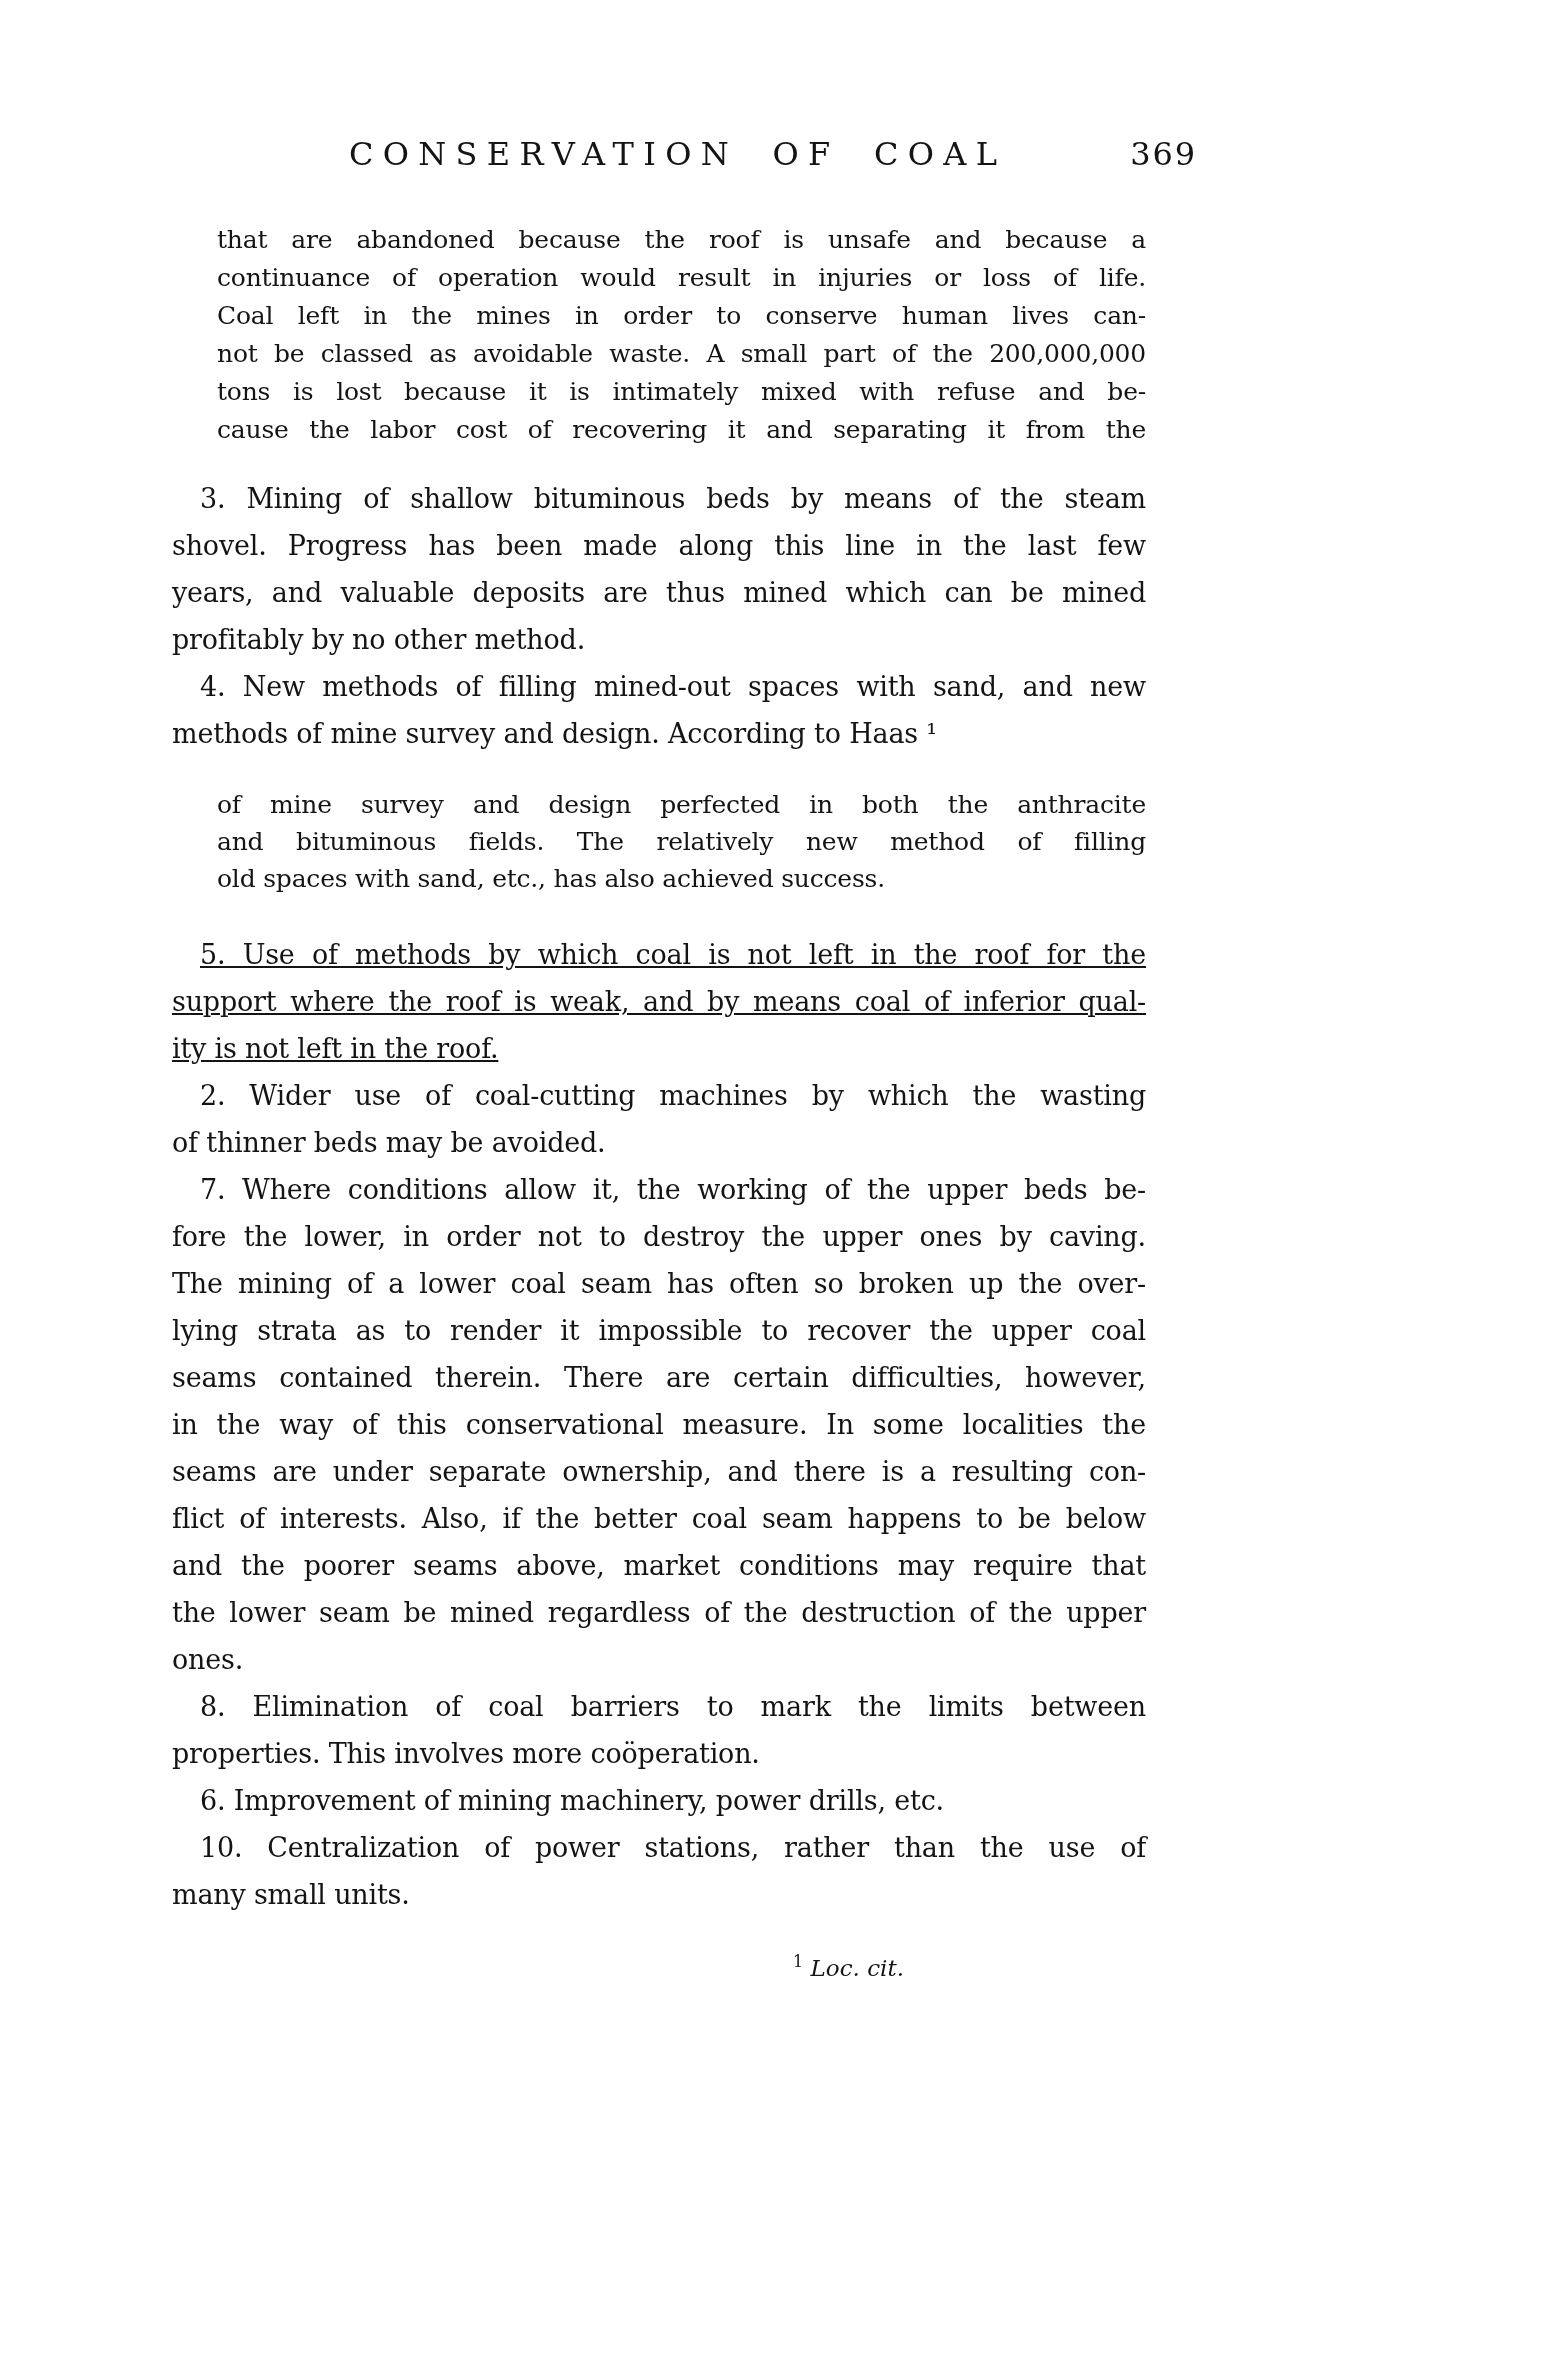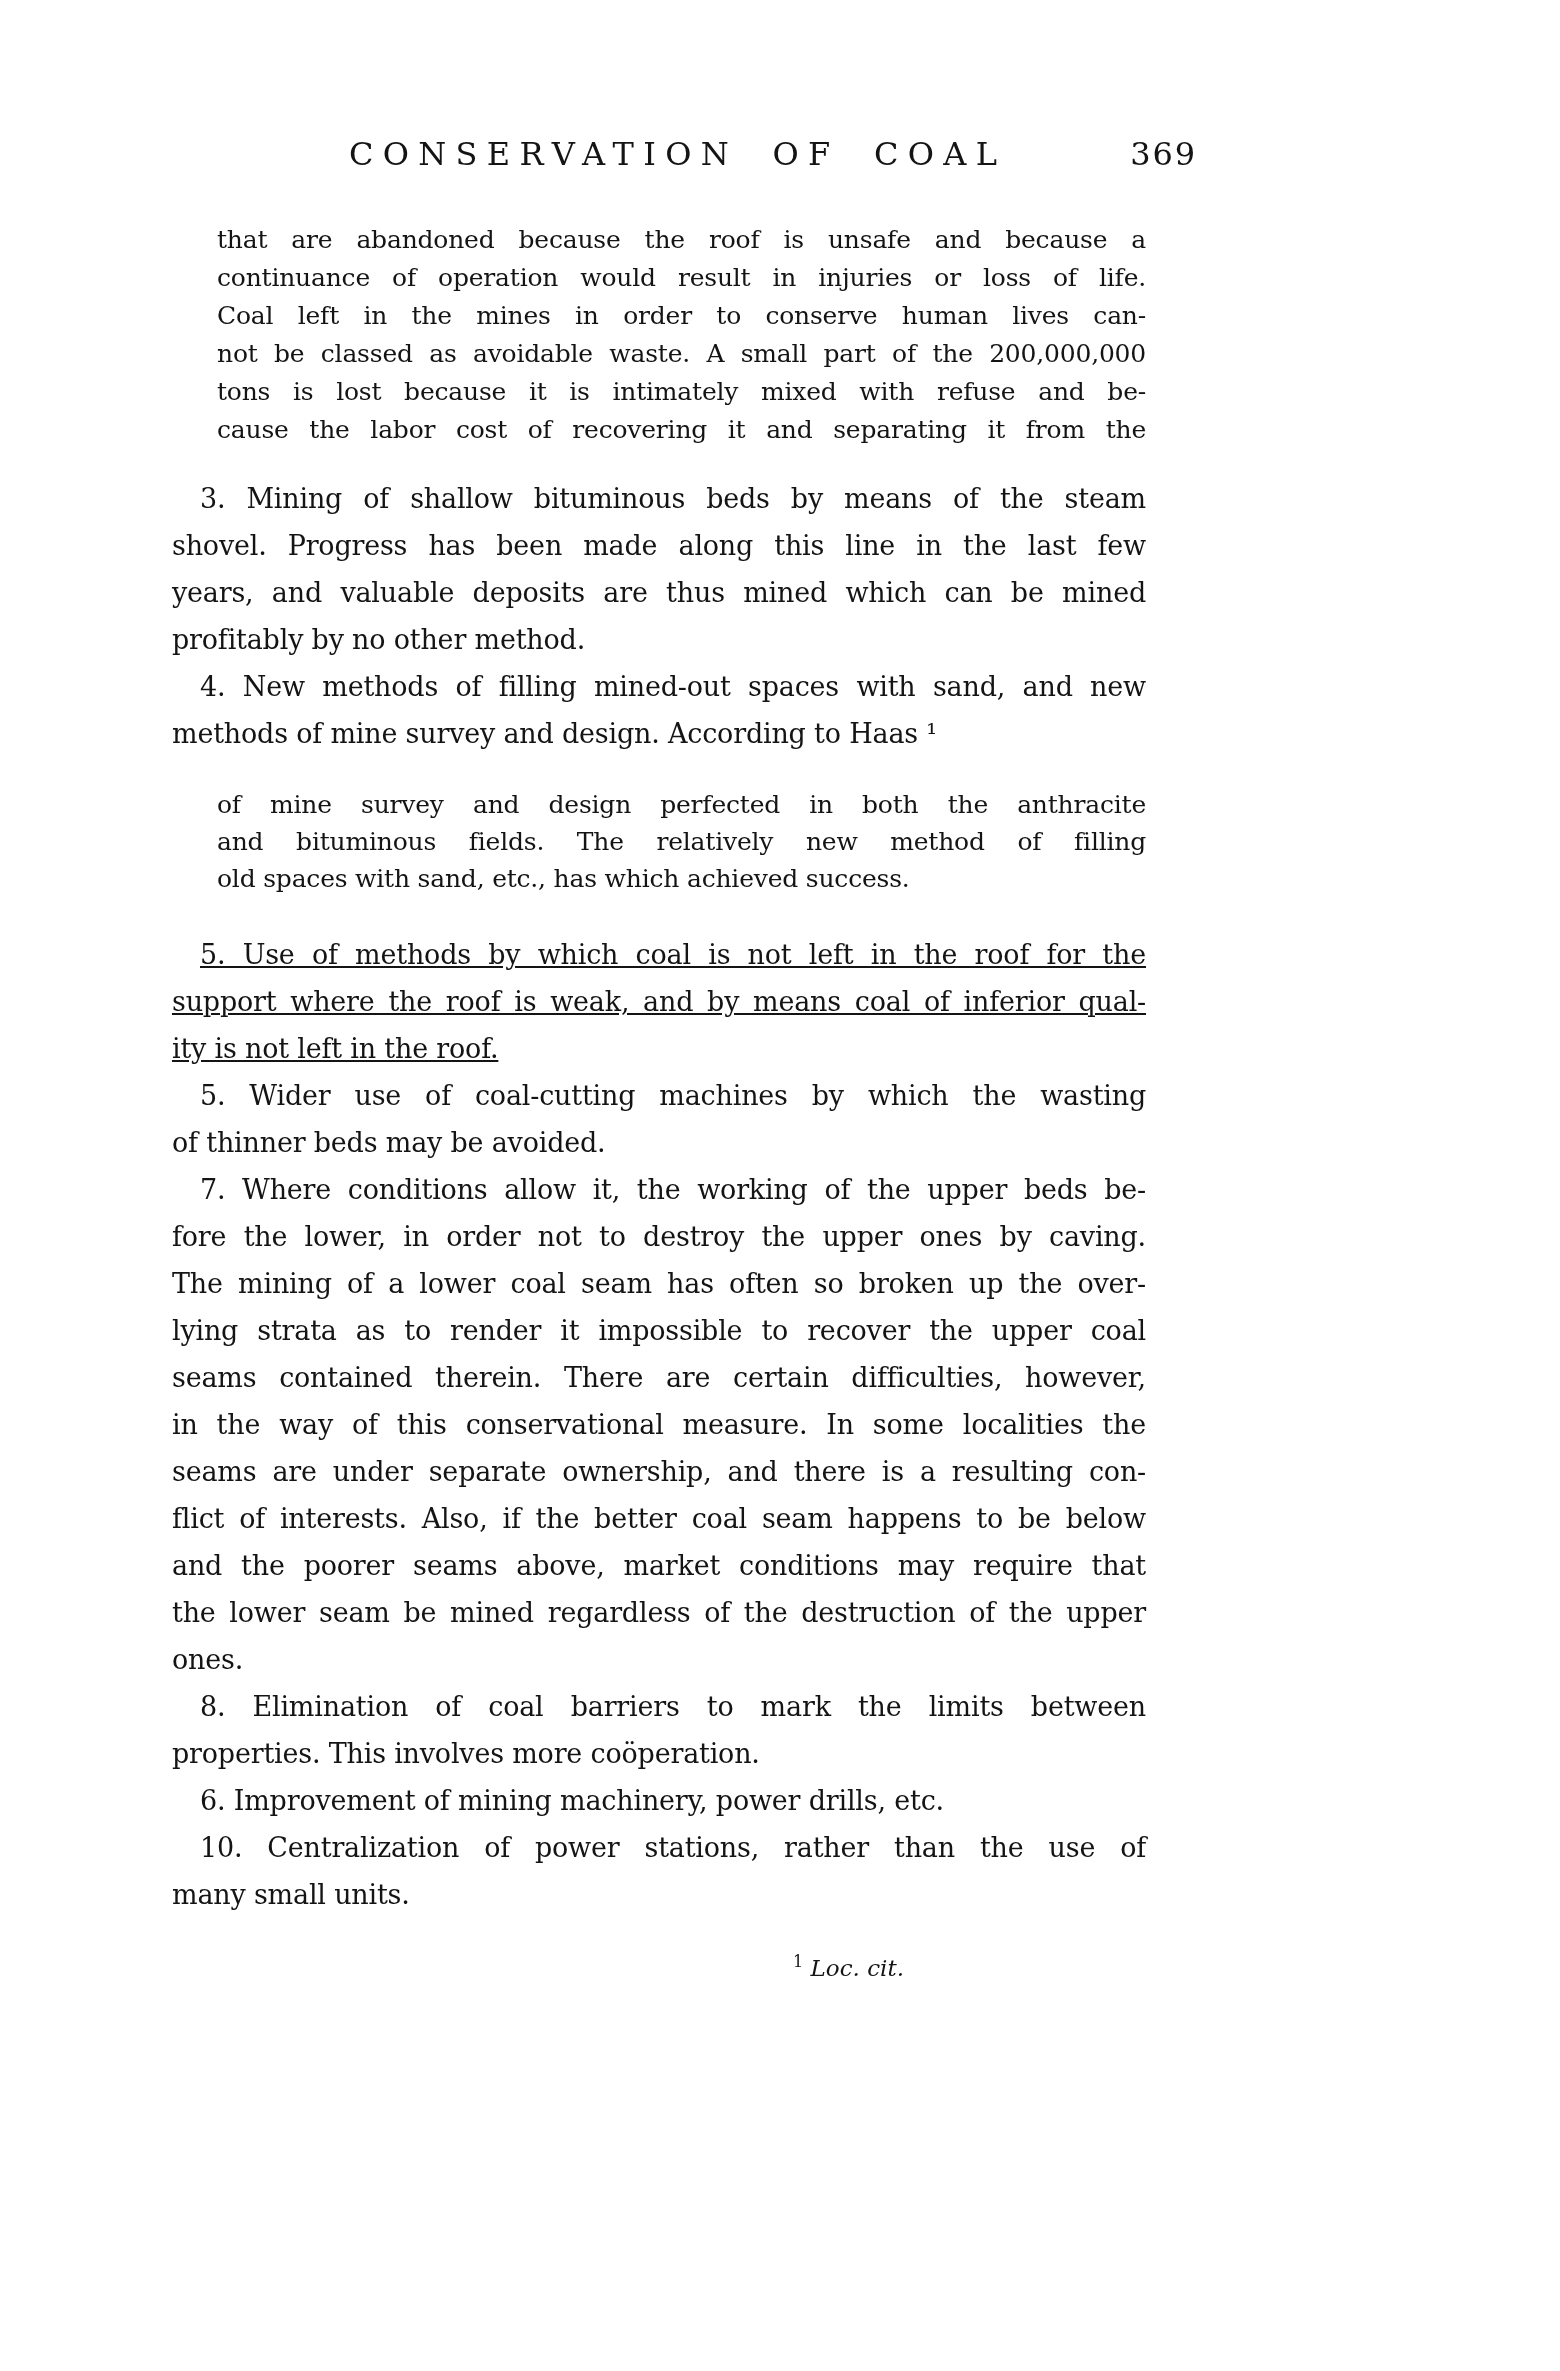--- a/index.html
+++ b/index.html
@@ -105,29 +105,29 @@
           <div class="line">years, and valuable deposits are thus mined which can be mined</div>
           <div class="line last">profitably by no other method.</div>
         </div>
         <div class="para body">
           <div class="line first">4. New methods of filling mined-out spaces with sand, and new</div>
           <div class="line last">methods of mine survey and design. According to Haas ¹</div>
         </div>
         <div class="para quote">
           <div class="line">of mine survey and design perfected in both the anthracite</div>
           <div class="line">and bituminous fields. The relatively new method of filling</div>
-          <div class="line last">old spaces with sand, etc., has which achieved success.</div>
+          <div class="line last">old spaces with sand, etc., has also achieved success.</div>
         </div>
         <div class="para body b5">
           <div class="line first">5. Use of methods by which coal is not left in the roof for the</div>
           <div class="line">support where the roof is weak, and by means coal of inferior qual-</div>
           <div class="line last">ity is not left in the roof.</div>
         </div>
         <div class="para body">
-          <div class="line first">5. Wider use of coal-cutting machines by which the wasting</div>
+          <div class="line first">2. Wider use of coal-cutting machines by which the wasting</div>
           <div class="line last">of thinner beds may be avoided.</div>
         </div>
         <div class="para body">
           <div class="line first">7. Where conditions allow it, the working of the upper beds be-</div>
           <div class="line">fore the lower, in order not to destroy the upper ones by caving.</div>
           <div class="line">The mining of a lower coal seam has often so broken up the over-</div>
           <div class="line">lying strata as to render it impossible to recover the upper coal</div>
           <div class="line">seams contained therein. There are certain difficulties, however,</div>
           <div class="line">in the way of this conservational measure. In some localities the</div>
           <div class="line">seams are under separate ownership, and there is a resulting con-</div>

